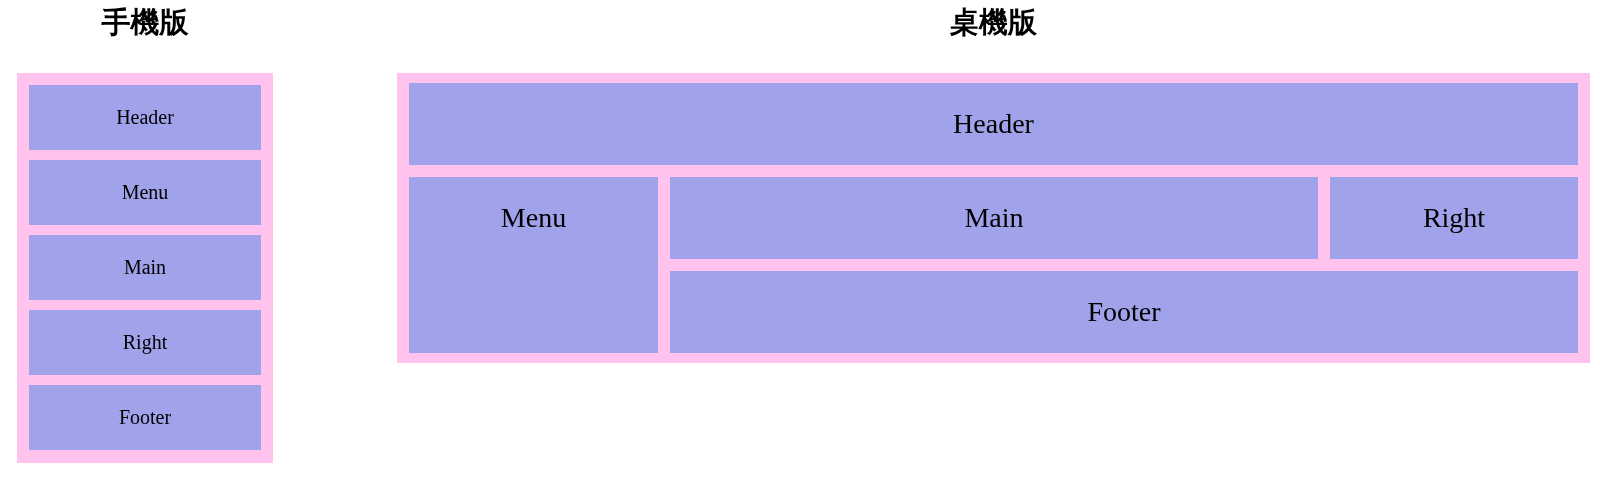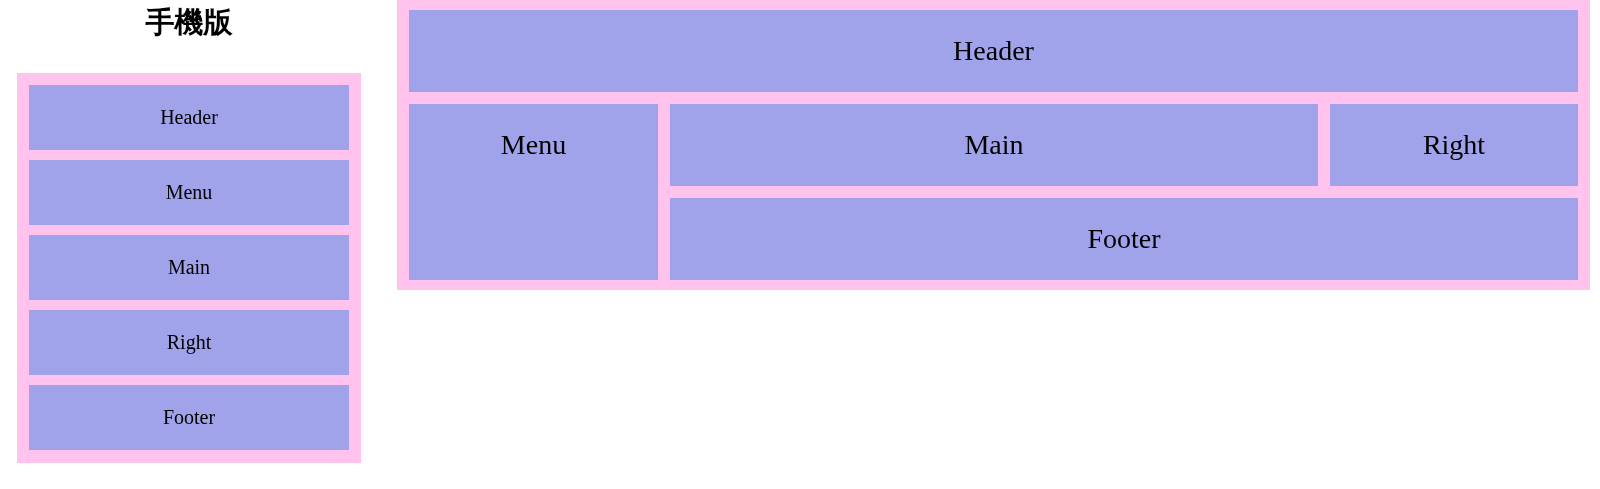--- a/index.html
+++ b/index.html
@@ -24,21 +24,21 @@
     font-family: "Liberation Sans", sans-serif;
     font-weight: bold;
     font-size: 29px;
     line-height: 44px;
     text-align: center;
     color: var(--text, #000000);
   }
   
   .panel-mobile {
     left: 17px;
-    width: 344px;
+    width: 256px;
   }
   .mobile-container {
     background: var(--pink, #ffc3ee);
     padding: 12px;
     display: flex;
     flex-direction: column;
     gap: 10px;
     box-sizing: border-box;
     height: 390px;
   }
@@ -85,20 +85,21 @@
   <div class="mobile-container">
     <div class="mobile-box">Header</div>
     <div class="mobile-box">Menu</div>
     <div class="mobile-box">Main</div>
     <div class="mobile-box">Right</div>
     <div class="mobile-box">Footer</div>
   </div>
 </div>
 
 <div class="panel panel-desktop">
+  <h2 class="panel-title">桌機版</h2>
   <div class="desktop-container">
     <div class="desktop-box d-header">Header</div>
     <div class="desktop-box d-menu">Menu</div>
     <div class="desktop-box d-main">Main</div>
     <div class="desktop-box d-right">Right</div>
     <div class="desktop-box d-footer">Footer</div>
   </div>
 </div>
 
 </body></html>

